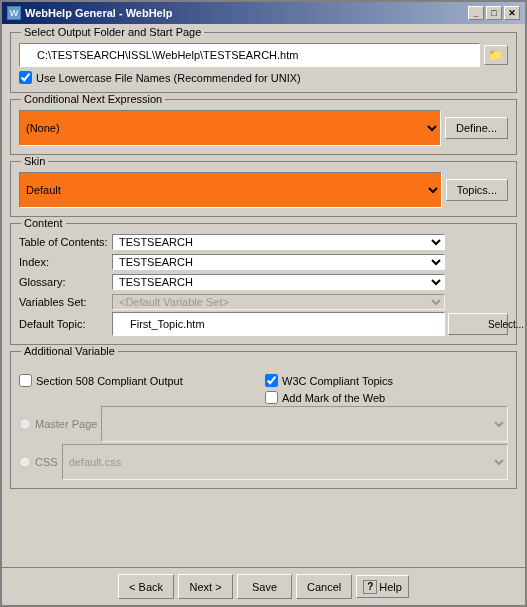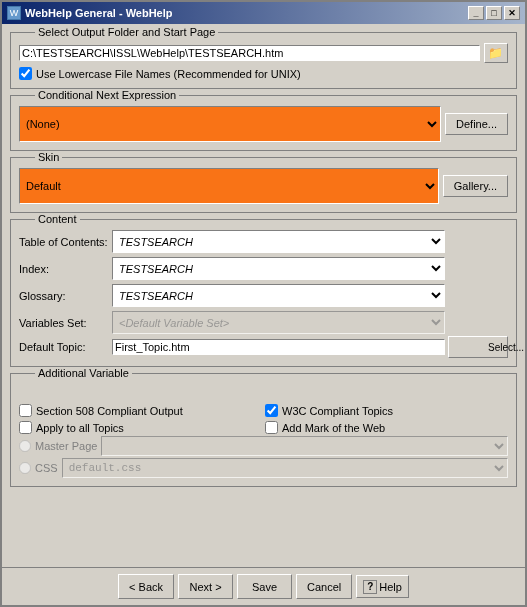--- a/index.html
+++ b/index.html
@@ -78,39 +78,39 @@
     }
     .group-box {
       border: 1px solid #808080;
       padding: 6px 8px 8px 8px;
       position: relative;
       background: #d4d0c8;
     }
     .group-box-title {
       position: absolute;
       top: -7px;
-      left: 24px;
+      left: 10px;
       background: #d4d0c8;
       padding: 0 3px;
       font-size: 11px;
       color: black;
     }
     .input-row {
       display: flex;
       align-items: center;
       gap: 4px;
       margin-top: 4px;
     }
     .text-input {
       flex: 1;
-      height: 16px;
+      height: 24px;
       border: 1px solid;
       border-color: #808080 #ffffff #ffffff #808080;
       background: white;
-      padding: 1px 2px;
+      padding: 1px 17px;
       font-size: 11px;
       font-family: inherit;
     }
     .checkbox-row {
       display: flex;
       align-items: center;
       gap: 4px;
       margin-top: 4px;
     }
     input[type="checkbox"] {
@@ -171,65 +171,64 @@
       grid-template-columns: 90px 1fr 60px;
       gap: 3px;
       align-items: center;
       margin-top: 4px;
     }
     .content-label {
       font-size: 11px;
       color: black;
     }
     .combo-box-full {
-      height: 23px;
+      height: 16px;
       width: 100%;
       border: 1px solid;
       border-color: #808080 #ffffff #ffffff #808080;
       background: white;
       font-size: 11px;
       font-family: inherit;
       padding: 0 2px;
-      font-style: italic;
     }
     .combo-box-full:disabled {
       background: #d4d0c8;
       color: #808080;
     }
     .default-topic-row {
       display: grid;
       grid-template-columns: 90px 1fr 60px;
       gap: 3px;
       align-items: center;
       margin-top: 2px;
     }
     .additional-options {
       display: grid;
       grid-template-columns: 1fr 1fr;
       gap: 3px;
-      margin-top: 20px;
+      margin-top: 12px;
     }
     .radio-row {
       display: flex;
       align-items: center;
       gap: 4px;
       margin-top: 2px;
     }
     .radio-label {
       font-size: 11px;
       color: #808080;
     }
     .radio-combo {
       flex: 1;
-      height: 20px;
+      height: 36px;
       border: 1px solid;
       border-color: #808080 #ffffff #ffffff #808080;
       background: #d4d0c8;
       font-size: 11px;
-      font-family: Liberation Mono, monospace;
+      font-family: Liberation Sans, sans-serif;
       padding: 0 2px;
       color: #808080;
     }
     .bottom-bar {
       height: 38px;
       background: #d4d0c8;
       border-top: 1px solid #808080;
       display: flex;
       align-items: center;
       justify-content: center;
@@ -305,21 +304,21 @@
         <button class="btn">Define...</button>
       </div>
     </div>
 
     <div class="group-box">
       <span class="group-box-title">Skin</span>
       <div class="select-row">
         <select class="combo-box">
           <option>Default</option>
         </select>
-        <button class="btn">Gallery...</button>
+        <button class="btn">Topics...</button>
       </div>
     </div>
 
     <div class="group-box">
       <span class="group-box-title">Content</span>
 
       <div class="content-grid">
         <span class="content-label">Table of Contents:</span>
         <select class="combo-box-full">
           <option>TESTSEARCH</option>
@@ -359,24 +358,20 @@
     </div>
 
     <div class="group-box">
       <span class="group-box-title">Additional Variable</span>
       <div class="additional-options">
 
         <div>
           <div class="checkbox-row">
             <input type="checkbox" style="">
             <label>Section 508 Compliant Output</label>
-          </div>
-          <div class="checkbox-row">
-            <input type="checkbox" style="">
-            <label>Apply to all Topics</label>
           </div>
         </div>
 
         <div>
           <div class="checkbox-row">
             <input type="checkbox" checked="" style="">
             <label>W3C Compliant Topics</label>
           </div>
           <div class="checkbox-row">
             <input type="checkbox" style="">

